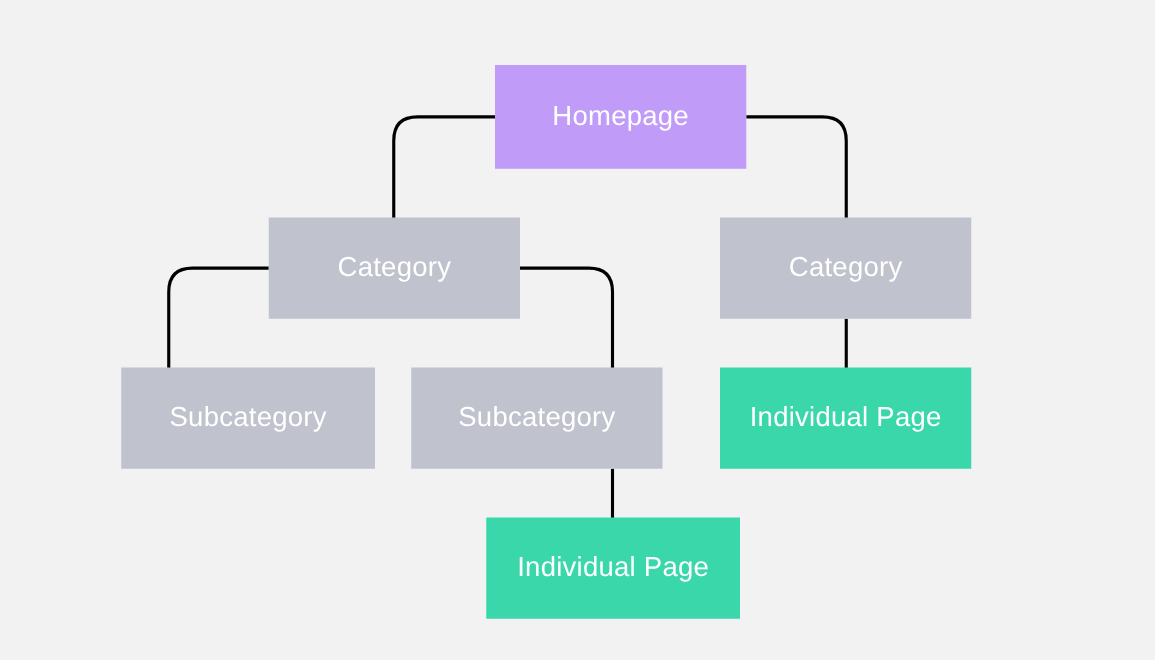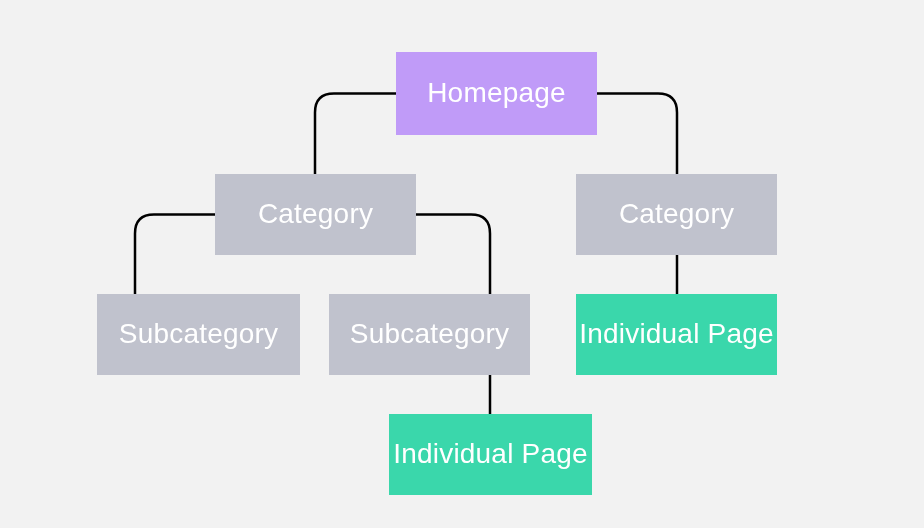--- a/index.html
+++ b/index.html
@@ -28,21 +28,21 @@
   }
   .node {
     position: absolute;
     display: flex;
     align-items: center;
     justify-content: center;
     box-sizing: border-box;
     color: #ffffff;
     font-family: "Liberation Sans", sans-serif;
     font-weight: 300;
-    font-size: 28px;
+    font-size: 22px;
     letter-spacing: 0.2px;
     line-height: 1;
     white-space: nowrap;
     user-select: none;
   }
   .node-label {
     display: block;
     transform: translateY(-1px);
   }
 </style>

